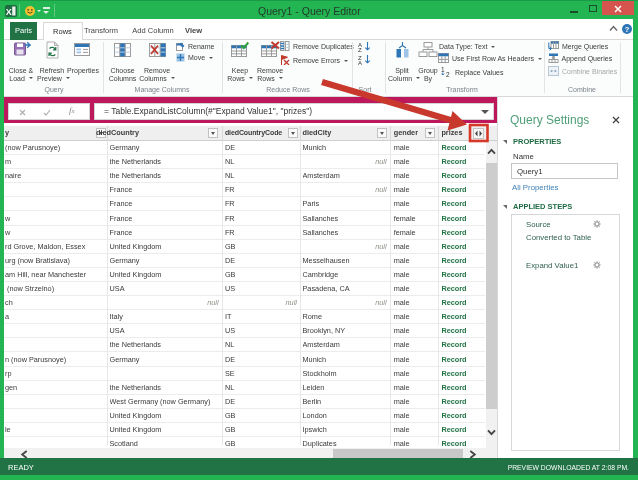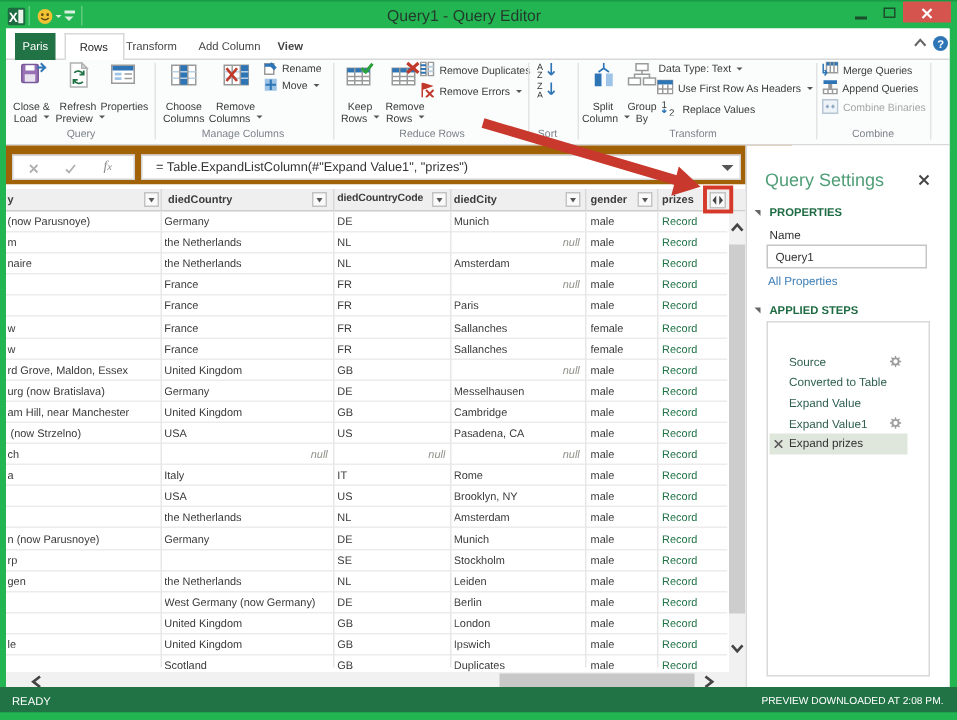--- a/index.html
+++ b/index.html
@@ -28,57 +28,57 @@
 .glabel { position:absolute; top:46px; height:9px; font-size:7px; color:#7b828a; text-align:center; }
 .bigbtn { position:absolute; top:1px; text-align:center; }
 .bigbtn svg { display:inline-block; }
 .bigbtn .lbl { font-size:7px; line-height:7.6px; color:#3b3b3b; margin-top:4px; white-space:nowrap; }
 .smallbtn { position:absolute; height:11px; font-size:7px; color:#3b3b3b; white-space:nowrap; line-height:11px; }
 .smallbtn .ic { display:inline-block; vertical-align:-2px; margin-right:1px; }
 .dd { display:inline-block; width:0; height:0; border-left:2.5px solid transparent; border-right:2.5px solid transparent; border-top:2.5px solid #555; vertical-align:1.5px; margin-left:2px; }
 .gray { color:#a6a6a6; }
 
 
-.fbar { position:absolute; left:0; top:78px; width:524px; height:26px; background:#a16207; }
+.fbar { position:absolute; left:0; top:78px; width:524px; height:26px; background:#be185d; }
 .fbox { position:absolute; background:#fff; border:1px solid #d4d4d4; height:17px; top:6px; }
 .ficons { left:4px; width:82px; }
 .fformula { left:90px; width:400px; font-size:8.5px; color:#333; line-height:15px; padding-left:9px; white-space:nowrap; overflow:hidden; }
 
 
 .grid { position:absolute; left:0; top:104px; width:493px; height:335px; background:#fff; overflow:hidden; }
 .ghead { position:absolute; left:0; top:3px; width:493px; height:15px; background:#efefef; border-bottom:1px solid #cfcfcf; }
 .hcell { position:absolute; top:0; height:14px; font-size:7.3px; font-weight:bold; color:#3b3b3b; line-height:14px; }
 .hsep { position:absolute; top:0; height:15px; width:1px; background:#d9d9d9; }
 .fbtn { position:absolute; top:2px; width:10px; height:10px; background:#fafafa; border:1px solid #c3c3c3; }
 .fbtn:after { content:""; position:absolute; left:1.5px; top:3px; border-left:2.5px solid transparent; border-right:2.5px solid transparent; border-top:3.5px solid #555; }
 .rows { position:absolute; left:0; top:18px; width:481px; height:306.5px; overflow:hidden; }
 .row { position:absolute; left:0; width:481px; height:14.1px; border-bottom:1px solid #ececec; }
 .cell { position:absolute; top:0; height:14px; font-size:7.3px; color:#3a3a3a; line-height:14px; white-space:nowrap; overflow:hidden; }
 .vsep { position:absolute; top:0; height:304px; width:1px; background:#e7e7e7; }
-.rec { color:#217346; }
+.rec { color:#217346;font-weight:bold; }
 .nul { color:#8f8f88; font-style:italic; text-align:right; }
 
 
 .vscroll { position:absolute; left:481.5px; top:18px; width:11.5px; height:306.5px; background:#f1f1f1; }
 .vthumb { position:absolute; left:0px; top:22px; width:11.5px; height:246px; background:#cdcdcd; }
 .hscroll { position:absolute; left:0; top:324.5px; width:493px; height:12.5px; background:#f1f1f1; }
 .hthumb { position:absolute; left:329px; top:1.5px; width:130px; height:10px; background:#c8c8c8; }
 .chev { stroke:#444; stroke-width:1.8; fill:none; }
 
 
 .panel { position:absolute; left:493px; top:78px; width:136px; height:361px; background:#fff; border-left:1px solid #d8d8d8; }
 .ptitle { position:absolute; left:12px; top:16px; font-size:12px; color:#4f9e77; }
 .pclose { position:absolute; left:114px; top:19px; }
 .phead { position:absolute; left:15px; font-size:7.5px; font-weight:bold; color:#1e6b43; }
 .tri { position:absolute; width:0; height:0; border-top:4px solid #666; border-left:4px solid transparent; }
 .pname { position:absolute; left:15px; top:55px; font-size:7.8px; color:#333; }
 .pinput { position:absolute; left:13px; top:66px; width:107px; height:16px; border:1px solid #c6c6c6; font-size:7.8px; color:#333; line-height:15px; padding-left:5px; }
 .plink { position:absolute; left:14px; top:86px; font-size:7.8px; color:#3e7fb6; }
 .steps { position:absolute; left:13px; top:117px; width:109px; height:237px; border:1px solid #d8d8d8; background:#fff; }
-.step { position:absolute; left:1px; width:92px; height:13.7px; font-size:7.8px; color:#2f5f51; line-height:13.7px; padding-left:13px;margin-top:17px; }
+.step { position:absolute; left:1px; width:92px; height:13.7px; font-size:7.8px; color:#2f5f51; line-height:13.7px; padding-left:13px; }
 .step.sel { background:#dfe7dd; color:#333; }
 .gear { position:absolute; right:4px; top:2.5px; width:8px; height:8px; }
 
 
 .status { position:absolute; left:0; top:458px; width:638px; height:17px; background:#217346; color:#fff; }
 .bottomstrip { position:absolute; left:0; top:475px; width:638px; height:5px; background:#22b551; }
 
 svg { display:block; }
 .annot { position:absolute; pointer-events:none; }
 </style>
@@ -333,21 +333,21 @@
       <div class="fbox fformula">= Table.ExpandListColumn(#"Expand Value1", "prizes")
         <div class="abs" style="right:4.5px;top:5.5px;width:0;height:0;border-left:4px solid transparent;border-right:4px solid transparent;border-top:4px solid #555"></div>
       </div>
     </div>
 
     <div class="grid">
       <div class="ghead">
         <div class="hcell" style="left:1px;">y</div>
         <div class="fbtn" style="left:92px;"></div>
         <div class="hsep" style="left:103px;"></div>
-        <div class="hcell" style="left:108px;">diedCountry</div>
+        <div class="hcell" style="left:92px;">diedCountry</div>
         <div class="fbtn" style="left:204px;"></div>
         <div class="hsep" style="left:217.5px;"></div>
         <div class="hcell" style="left:220.9px;font-size:7px;letter-spacing:-0.1px;">diedCountryCode</div>
         <div class="fbtn" style="left:284px;"></div>
         <div class="hsep" style="left:296px;"></div>
         <div class="hcell" style="left:298.5px;">diedCity</div>
         <div class="fbtn" style="left:373px;"></div>
         <div class="hsep" style="left:385.5px;"></div>
         <div class="hcell" style="left:389.7px;">gender</div>
         <div class="fbtn" style="left:421px;"></div>
@@ -574,33 +574,26 @@
       <div class="tri" style="left:5px;top:108px;"></div>
       <div class="phead" style="top:105px;">APPLIED STEPS</div>
       <div class="steps">
         <div class="step" style="top:2.5px;">Source
           <svg class="gear" viewBox="0 0 10 10">
               <circle cx="5" cy="5" r="2.6" fill="none" stroke="#9d9d9d" stroke-width="1.6"></circle>
               <path d="M5 0.2 v2 M5 7.8 v2 M0.2 5 h2 M7.8 5 h2 M1.6 1.6 l1.4 1.4 M7 7 l1.4 1.4 M8.4 1.6 L7 3 M3 7 L1.6 8.4" stroke="#9d9d9d" stroke-width="1.1"></path>
             </svg>
         </div>
         <div class="step" style="top:16.2px;">Converted to Table</div>
-        <div class="step" style="top:29.9px;">Expand Value</div>
         <div class="step" style="top:43.6px;">Expand Value1
           <svg class="gear" viewBox="0 0 10 10">
               <circle cx="5" cy="5" r="2.6" fill="none" stroke="#9d9d9d" stroke-width="1.6"></circle>
               <path d="M5 0.2 v2 M5 7.8 v2 M0.2 5 h2 M7.8 5 h2 M1.6 1.6 l1.4 1.4 M7 7 l1.4 1.4 M8.4 1.6 L7 3 M3 7 L1.6 8.4" stroke="#9d9d9d" stroke-width="1.1"></path>
             </svg>
         </div>
-        <div class="step sel" style="top:57.3px;">
-          <svg class="abs" style="left:3px;top:4px" width="6" height="6" viewBox="0 0 6 6">
-              <path d="M0.5 0.5 L5.5 5.5 M5.5 0.5 L0.5 5.5" stroke="#555" stroke-width="1.1"></path>
-            </svg>
-          Expand prizes
-        </div>
       </div>
     </div>
   </div>
 
   <div class="status">
     <div class="abs" style="left:8px;top:4.5px;font-size:7.5px;">READY</div>
     <div class="abs" style="right:9px;top:5.5px;font-size:6.8px;">PREVIEW DOWNLOADED AT 2:08 PM.</div>
   </div>
   <div class="bottomstrip"></div>
 

